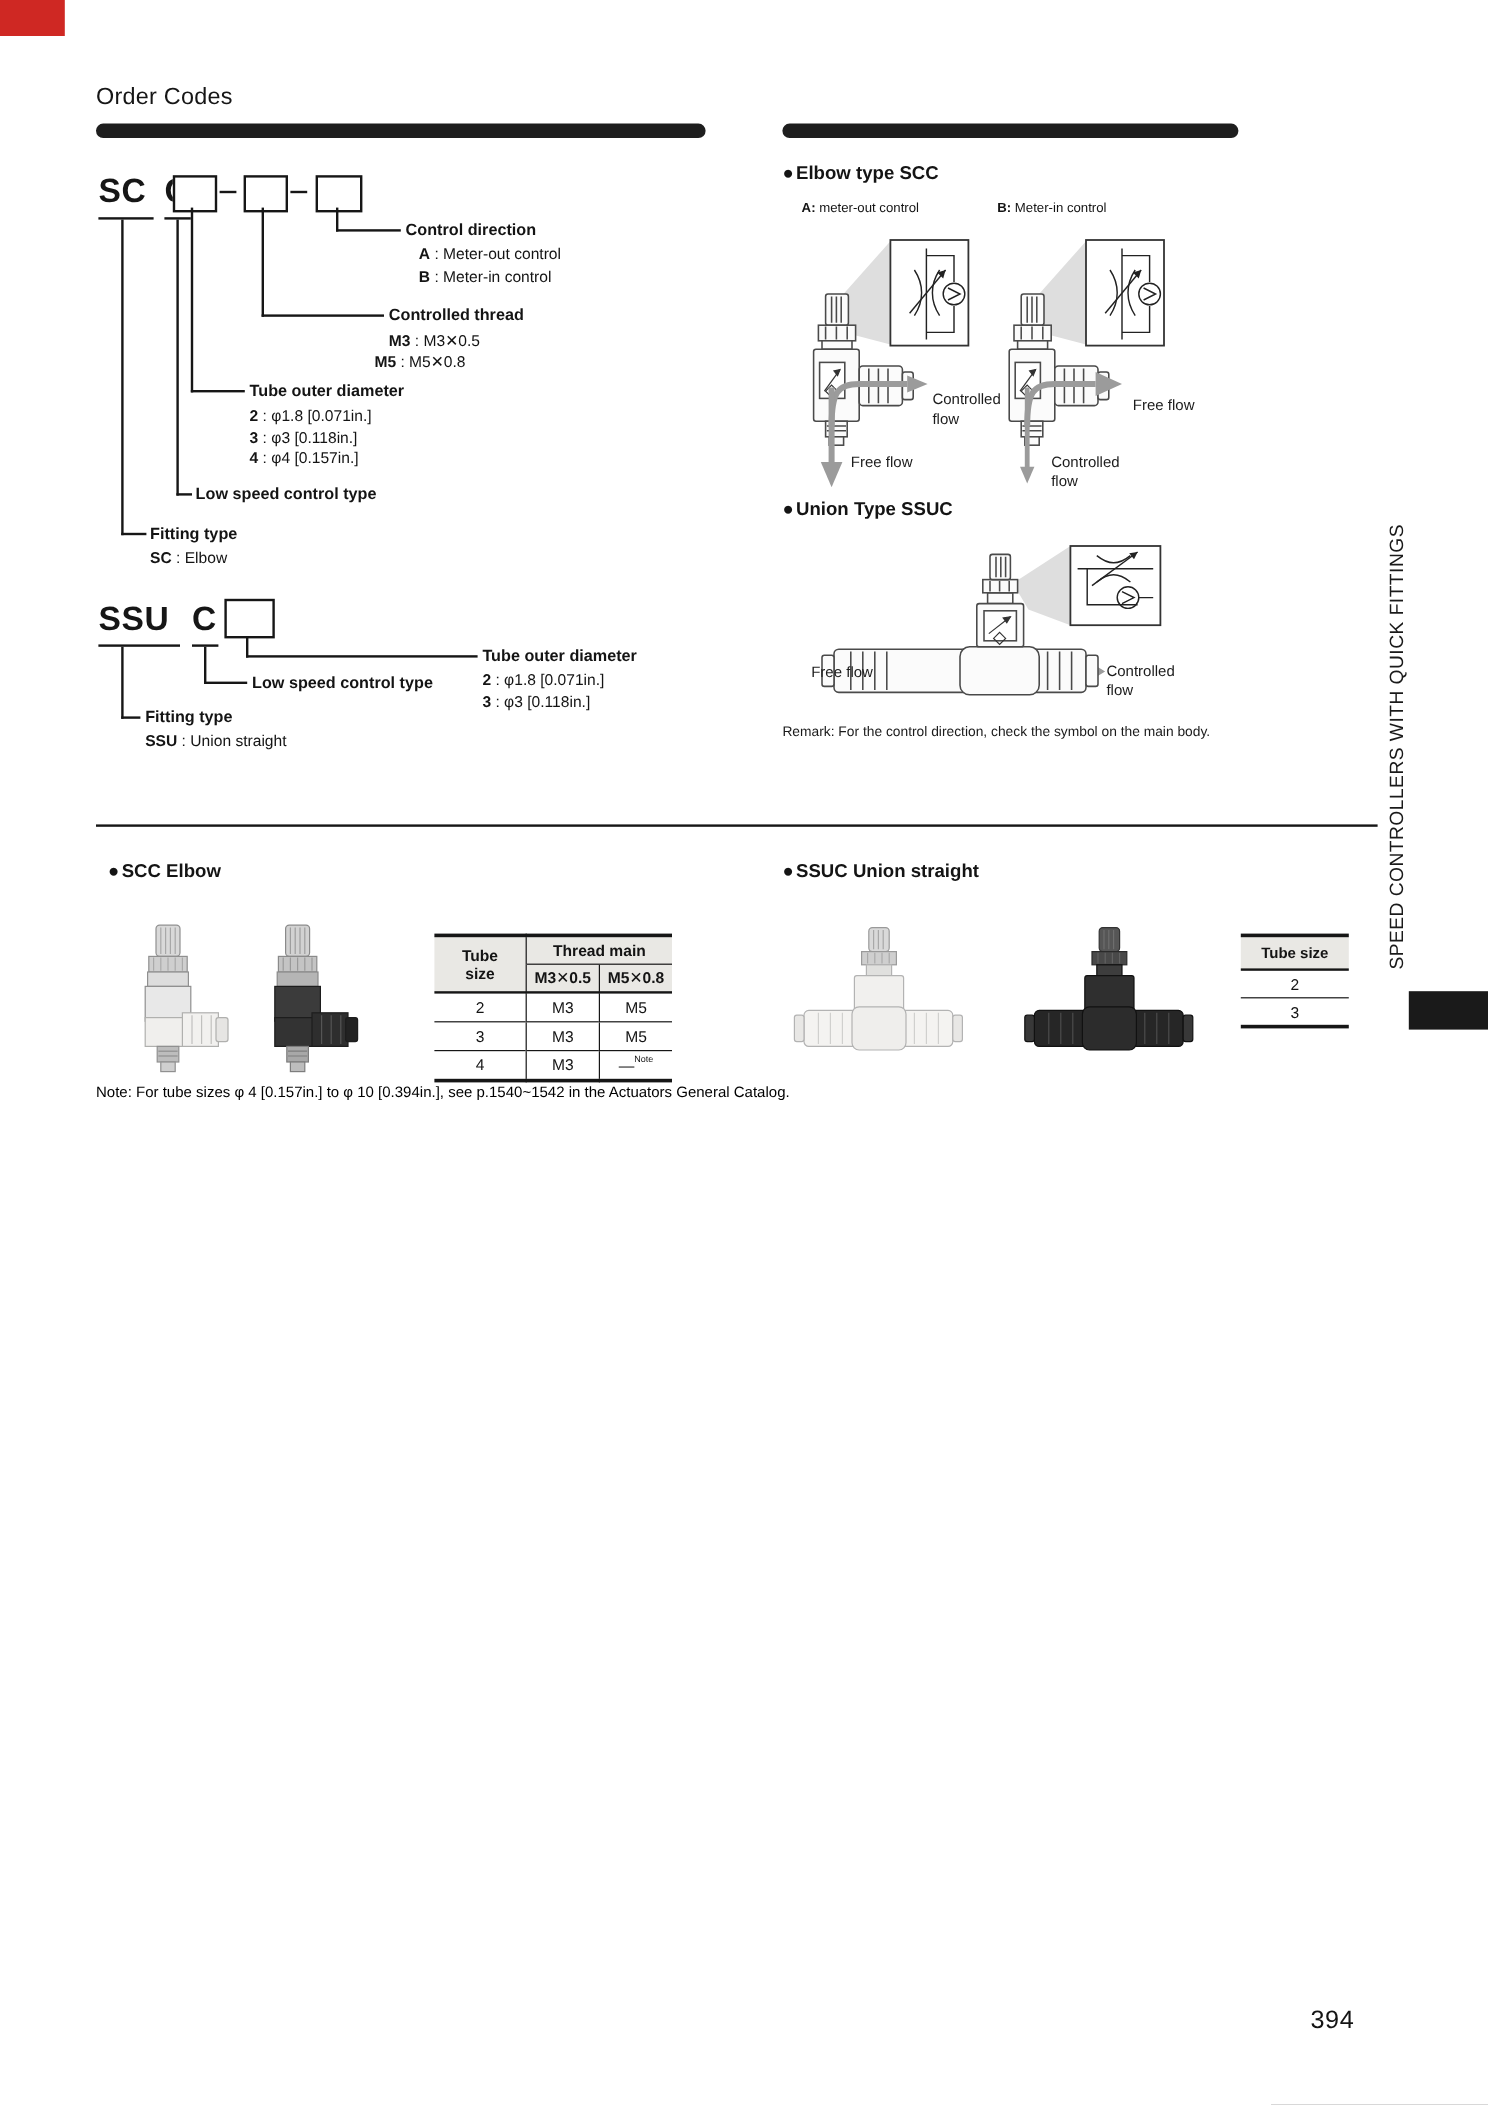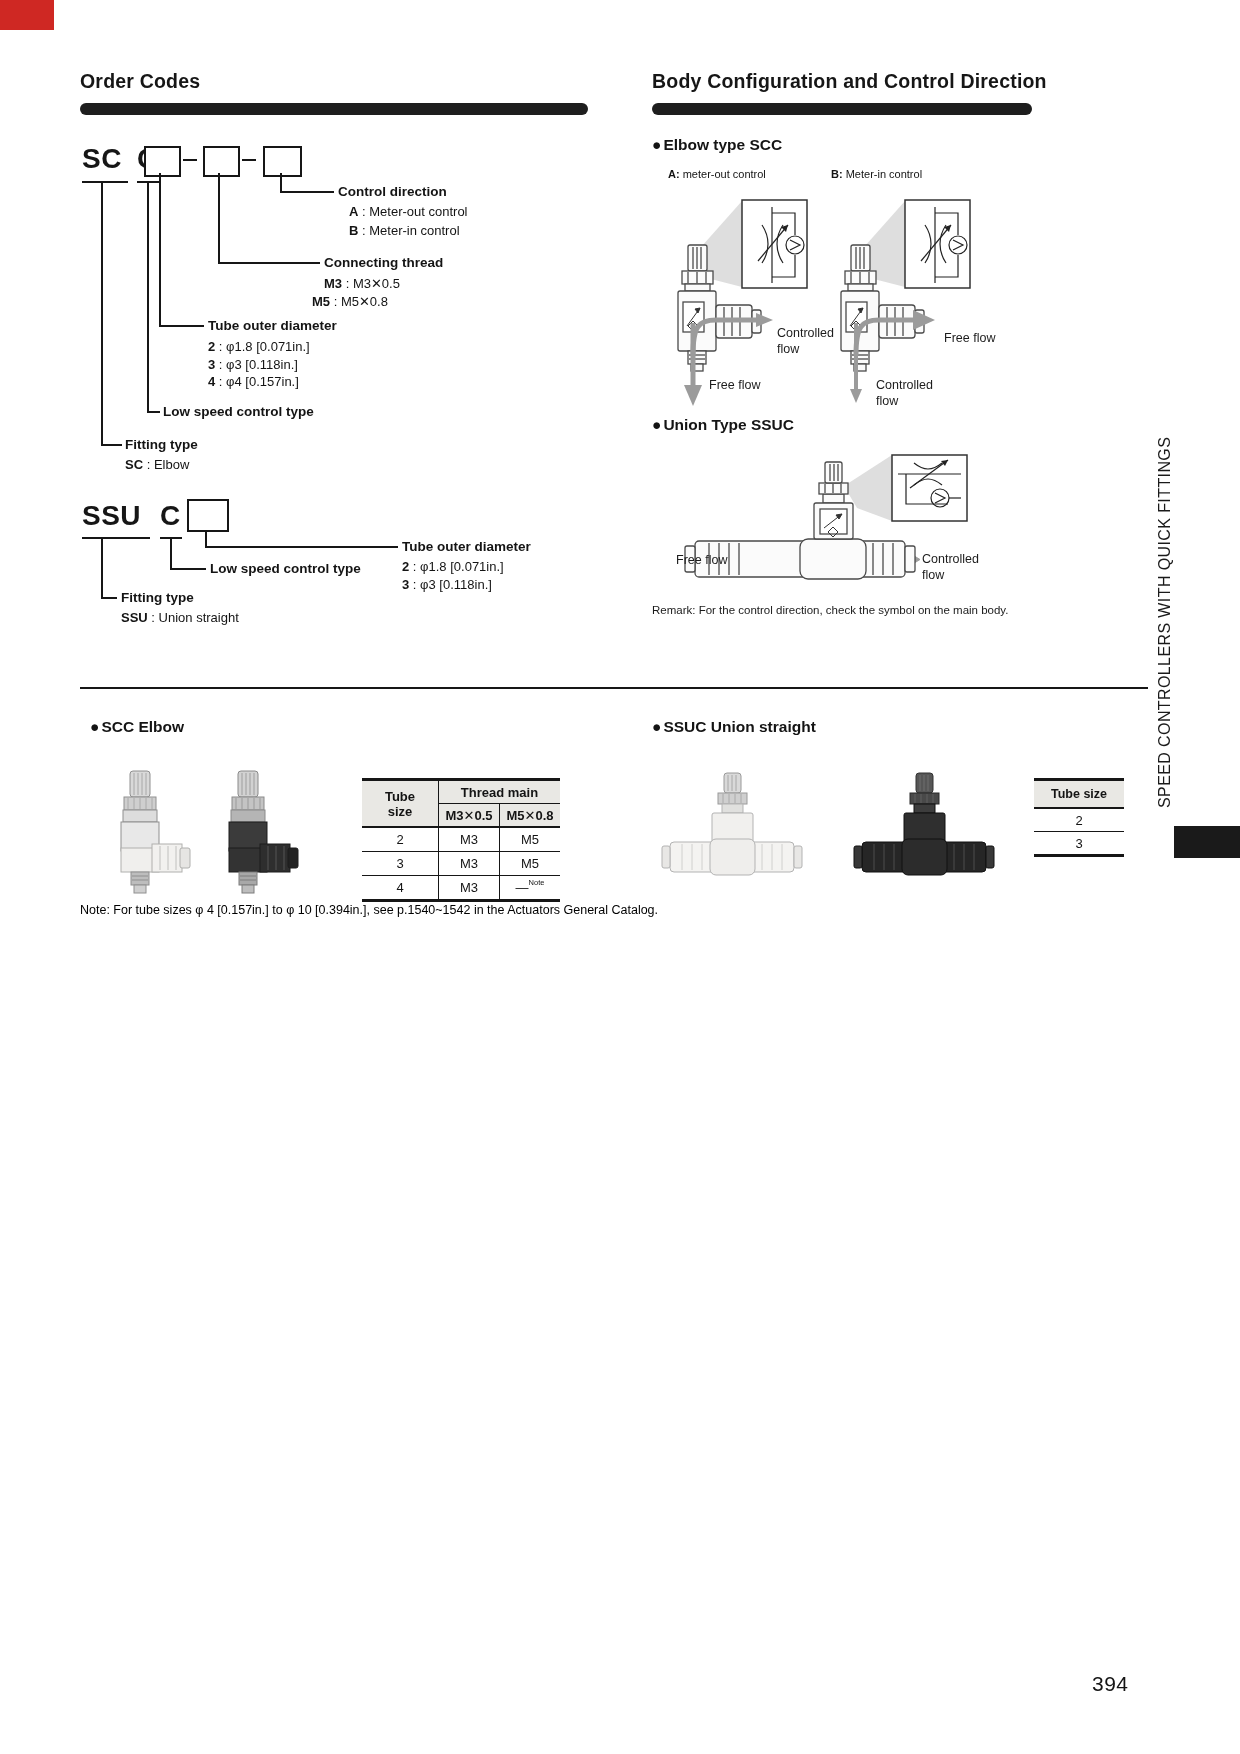--- a/index.html
+++ b/index.html
@@ -1,19 +1,19 @@
 <!DOCTYPE html>
 <html><head>
 <meta charset="utf-8">
 <style>
   html,body{margin:0;padding:0;background:#9a9a9a;}
   .page{position:relative;width:1240px;height:1754px;background:#ffffff;margin:0 auto;
         font-family:"Liberation Sans","DejaVu Sans",sans-serif;color:#141414;overflow:hidden;}
   .abs{position:absolute;}
-  .h1{font-size:19.5px;font-weight:bold;letter-spacing:.2px;color:#161616;}
+  .h1{font-size:19.5px;font-weight:normal;letter-spacing:.2px;color:#161616;}
   .bar{height:12px;background:#1e1e1e;border-radius:6px;}
   .corner{width:54px;height:30px;background:#cf2823;}
   .codes{font-size:28px;font-weight:bold;letter-spacing:.5px;color:#161616;}
   .cbox{border:2px solid #161616;background:#fff;}
   .ln{background:#161616;}
   .lt{font-size:13.5px;font-weight:bold;white-space:nowrap;}
   .li{font-size:13px;white-space:nowrap;}
   .li b{font-weight:bold;}
   .sep{white-space:pre;}
   .sec{font-size:15.5px;font-weight:bold;white-space:nowrap;}
@@ -41,21 +41,20 @@
 </style>
 </head>
 <body>
 
 <div class="page">
 
   <div class="abs corner" style="left:0;top:0"></div>
 
   <div class="abs h1" style="left:80px;top:70px">Order Codes</div>
   <div class="abs bar" style="left:80px;top:103px;width:508px"></div>
-  <div class="abs h1" style="left:652px;top:70px">Body Configuration and Control Direction</div>
   <div class="abs bar" style="left:652px;top:103px;width:380px"></div>
 
   <div class="abs codes" style="left:82px;top:143px">SC</div>
   <div class="abs codes" style="left:137px;top:143px">C</div>
   <div class="abs ln" style="left:82px;top:181px;width:46px;height:2px"></div>
   <div class="abs ln" style="left:137px;top:181px;width:22px;height:2px"></div>
   <div class="abs cbox" style="left:144px;top:146px;width:33px;height:27px"></div>
   <div class="abs ln" style="left:183px;top:159px;width:14px;height:2px"></div>
   <div class="abs cbox" style="left:203px;top:146px;width:33px;height:27px"></div>
   <div class="abs ln" style="left:242px;top:159px;width:14px;height:2px"></div>
@@ -69,21 +68,21 @@
   <div class="abs ln" style="left:159px;top:325px;width:45px;height:2px"></div>
   <div class="abs ln" style="left:218px;top:173px;width:2px;height:91px"></div>
   <div class="abs ln" style="left:218px;top:262px;width:102px;height:2px"></div>
   <div class="abs ln" style="left:280px;top:173px;width:2px;height:20px"></div>
   <div class="abs ln" style="left:280px;top:191px;width:54px;height:2px"></div>
 
   <div class="abs lt" style="left:338px;top:184px">Control direction</div>
   <div class="abs li" style="left:349px;top:204px"><b>A</b><span class="sep"> : </span><span>Meter-out control</span></div>
   <div class="abs li" style="left:349px;top:223px"><b>B</b><span class="sep"> : </span><span>Meter-in control</span></div>
 
-  <div class="abs lt" style="left:324px;top:255px">Connecting thread</div>
+  <div class="abs lt" style="left:324px;top:255px">Controlled thread</div>
   <div class="abs li" style="left:324px;top:276px"><b>M3</b><span class="sep"> : </span><span>M3✕0.5</span></div>
   <div class="abs li" style="left:312px;top:294px"><b>M5</b><span class="sep"> : </span><span>M5✕0.8</span></div>
 
   <div class="abs lt" style="left:208px;top:318px">Tube outer diameter</div>
   <div class="abs li" style="left:208px;top:339px"><b>2</b><span class="sep"> : </span><span>φ1.8 [0.071in.]</span></div>
   <div class="abs li" style="left:208px;top:357px"><b>3</b><span class="sep"> : </span><span>φ3 [0.118in.]</span></div>
   <div class="abs li" style="left:208px;top:374px"><b>4</b><span class="sep"> : </span><span>φ4 [0.157in.]</span></div>
 
   <div class="abs lt" style="left:163px;top:404px">Low speed control type</div>
 

